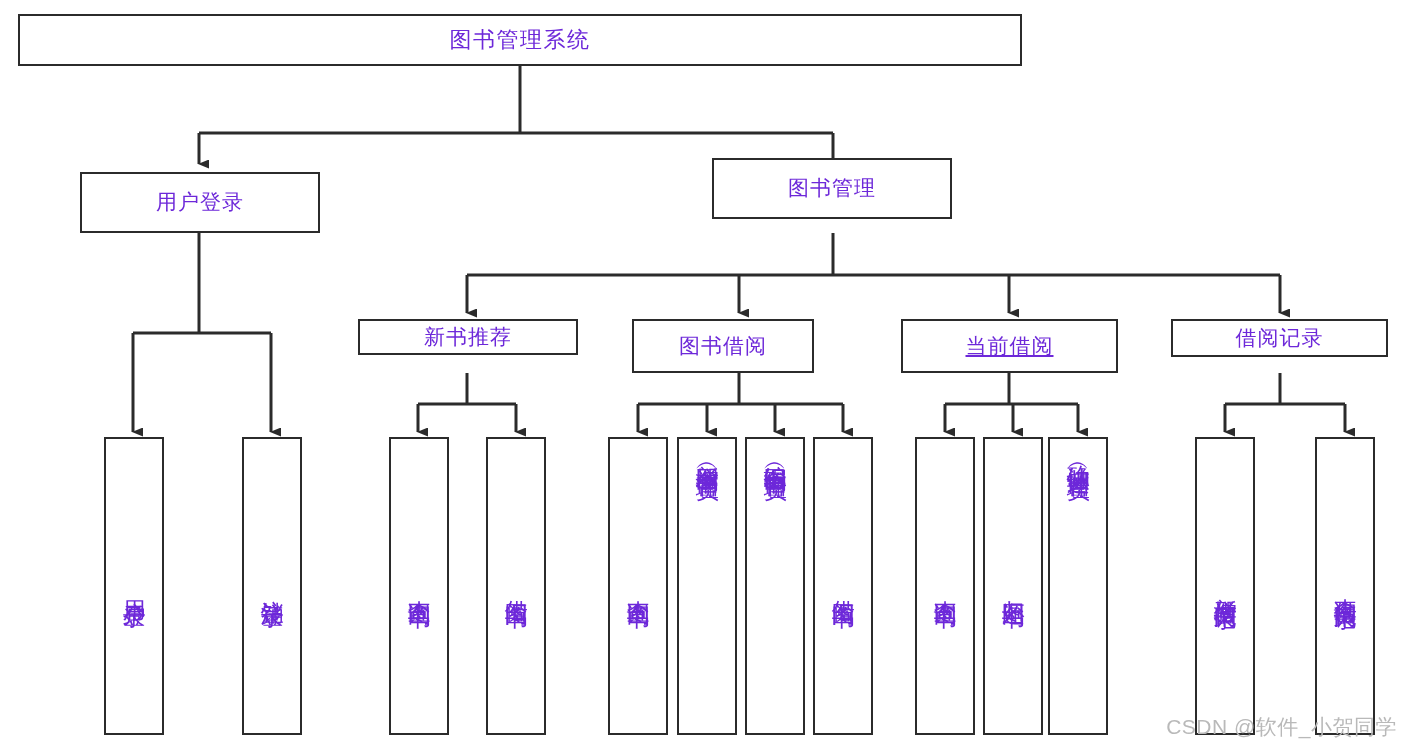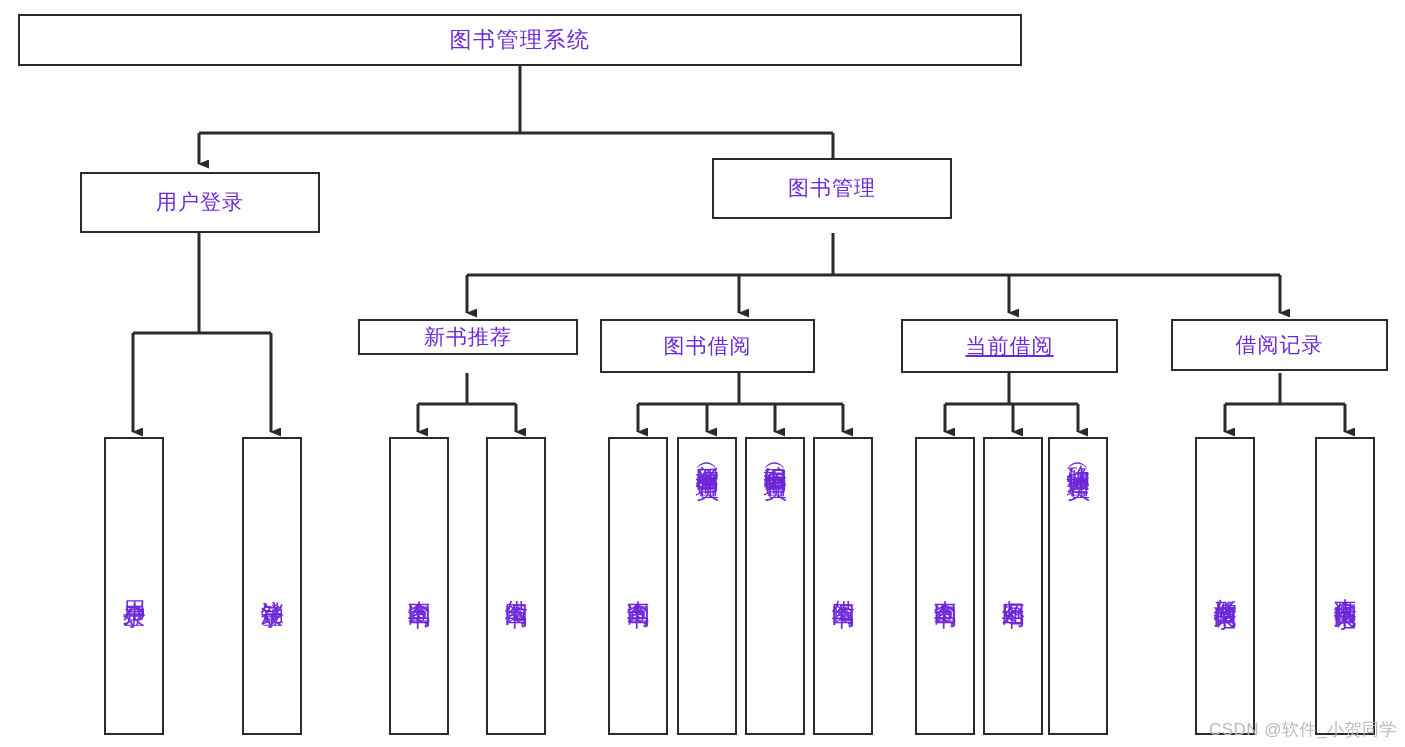--- a/index.html
+++ b/index.html
@@ -59,21 +59,21 @@
     white-space:nowrap;
   }
   .node.leaf.centered{
     align-items:center;
     padding-top:0;
   }
   #watermark{
     position:absolute;
     right:8px;
     bottom:6px;
-    font-size:17px;
+    font-size:21px;
     color:#b9b9b9;
     letter-spacing:0.5px;
     white-space:nowrap;
     user-select:none;
   }
 </style>
 </head>
 <body>
 
 <div id="diagram-root">
@@ -137,29 +137,29 @@
   </div>
 
   <div class="node horiz" style="left:712px;top:158px;width:240px;height:61px;">
     <span class="node-label">图书管理</span>
   </div>
 
   <div class="node horiz" style="left:358px;top:319px;width:220px;height:36px;">
     <span class="node-label">新书推荐</span>
   </div>
 
-  <div class="node horiz" style="left:600px;top:319px;width:215px;height:54px;">
+  <div class="node horiz" style="left:632px;top:319px;width:182px;height:54px;">
     <span class="node-label">图书借阅</span>
   </div>
 
   <div class="node horiz" style="left:901px;top:319px;width:217px;height:54px;text-decoration:underline;">
     <span class="node-label">当前借阅</span>
   </div>
 
-  <div class="node horiz" style="left:1171px;top:319px;width:217px;height:52px;">
+  <div class="node horiz" style="left:1171px;top:319px;width:217px;height:38px;">
     <span class="node-label">借阅记录</span>
   </div>
 
   <div class="node leaf centered" style="left:104px;top:437px;width:60px;height:298px;">
     <span class="node-label">用户登录</span>
   </div>
 
   <div class="node leaf centered" style="left:242px;top:437px;width:60px;height:298px;">
     <span class="node-label">注销登录</span>
   </div>

